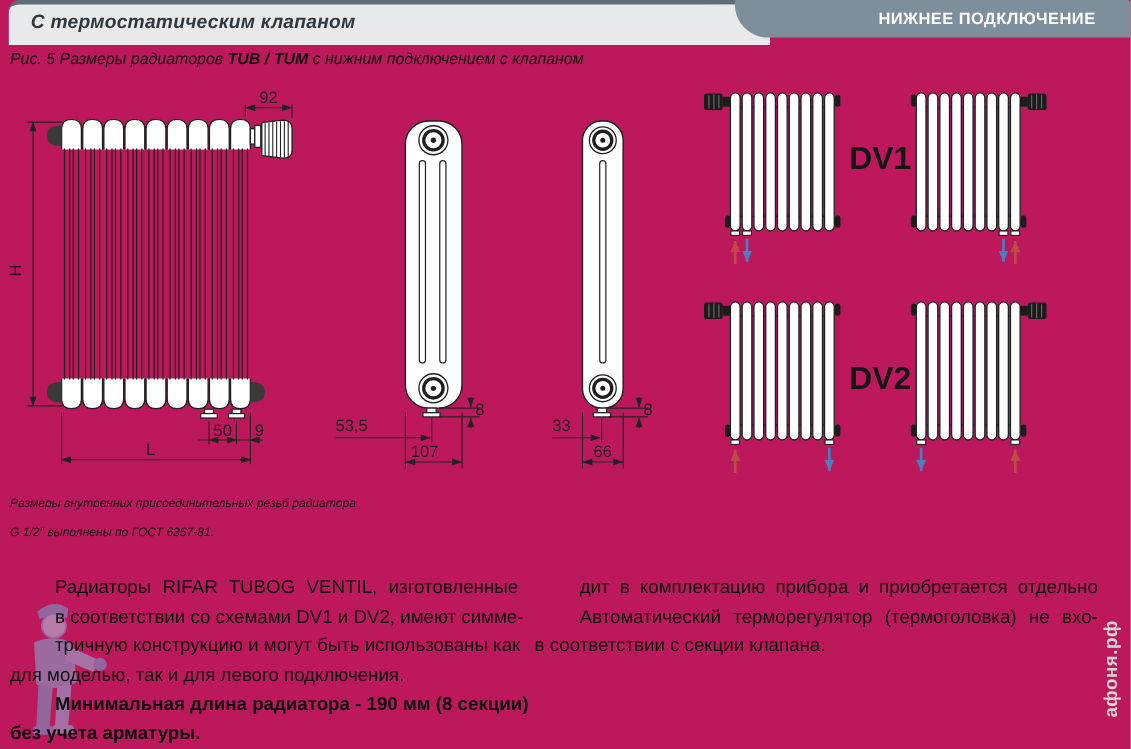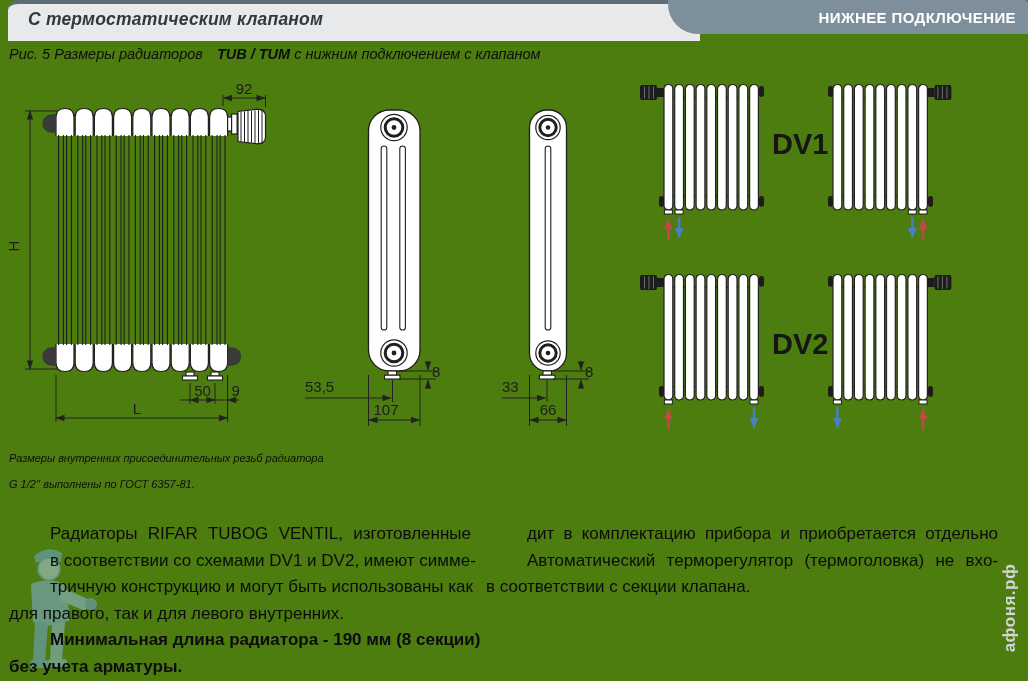--- a/index.html
+++ b/index.html
@@ -1,29 +1,29 @@
 <!DOCTYPE html>
 <html><head>
 <meta charset="utf-8">
 <style>
   html,body{margin:0;padding:0;background:#fff;}
-  .page{position:relative;width:1028px;height:681px;background:#4d7c0f;overflow:hidden;
+  .page{position:relative;width:1028px;height:681px;background:#be185d;overflow:hidden;
         font-family:"Liberation Sans",sans-serif;color:#111;}
   
   .band{position:absolute;left:8px;top:0;width:692px;height:37px;background:#e7e9ea;
         border-top:4px solid #5d6d78;border-radius:10px 0 0 0;z-index:1;}
   .band .title{padding-left:20px;line-height:31px;font-size:17.5px;font-weight:bold;
         font-style:italic;color:#31383e;letter-spacing:.2px;}
   .tab{position:absolute;left:668px;top:0;width:360px;height:34px;background:#7d8f9a;
        border-bottom-left-radius:30px;border-top-right-radius:4px;z-index:2;
-       display:flex;align-items:center;justify-content:flex-end;padding-right:12px;box-sizing:border-box;}
+       display:flex;align-items:center;justify-content:flex-end;padding-right:32px;box-sizing:border-box;}
   .tab span{color:#fff;font-size:15px;font-weight:bold;letter-spacing:.4px;}
   
   .caption{position:absolute;left:9px;top:46px;font-size:14.5px;font-style:italic;color:#0e0e0e;}
-  .caption .b{font-weight:bold;margin-left:10px;}
+  .caption .b{font-weight:bold;}
   
   .draw{position:absolute;left:0;top:70px;z-index:1;}
   
   .notes{position:absolute;left:9px;top:446px;font-size:11px;font-style:italic;
          line-height:25.5px;color:#0e0e0e;z-index:2;}
   
   .col{position:absolute;font-size:17px;line-height:26.6px;color:#0c0c0c;z-index:2;}
   .colL{left:9px;width:462px;}
   .colR{left:486px;width:512px;}
   .jpara .pline{white-space:nowrap;text-align:justify;}
@@ -299,21 +299,21 @@
 
   <div class="notes">
       <div class="nline">Размеры внутренних присоединительных резьб радиатора</div>
       <div class="nline">G 1/2'' выполнены по ГОСТ 6357-81.</div>
     </div>
 
   <div class="col colL jpara" style="top:521px;">
       <div class="pline">Радиаторы RIFAR TUBOG VENTIL, изготовленные</div>
       <div class="pline">в соответствии со схемами DV1 и DV2, имеют симме-</div>
       <div class="pline">тричную конструкцию и могут быть использованы как</div>
-      <div class="pline">для правого, так и для левого внутренних.</div>
+      <div class="pline">для моделью, так и для левого подключения.</div>
     </div>
   <div class="col colL jpara bold" style="top:627px;">
       <div class="pline">Минимальная длина радиатора - 190 мм (8 секции)</div>
       <div class="pline">без учета арматуры.</div>
     </div>
   <div class="col colR jpara" style="top:521px;">
       <div class="pline">дит в комплектацию прибора и приобретается отдельно</div>
       <div class="pline">Автоматический терморегулятор (термоголовка) не вхо-</div>
       <div class="pline">в соответствии с секции клапана.</div>
     </div>

